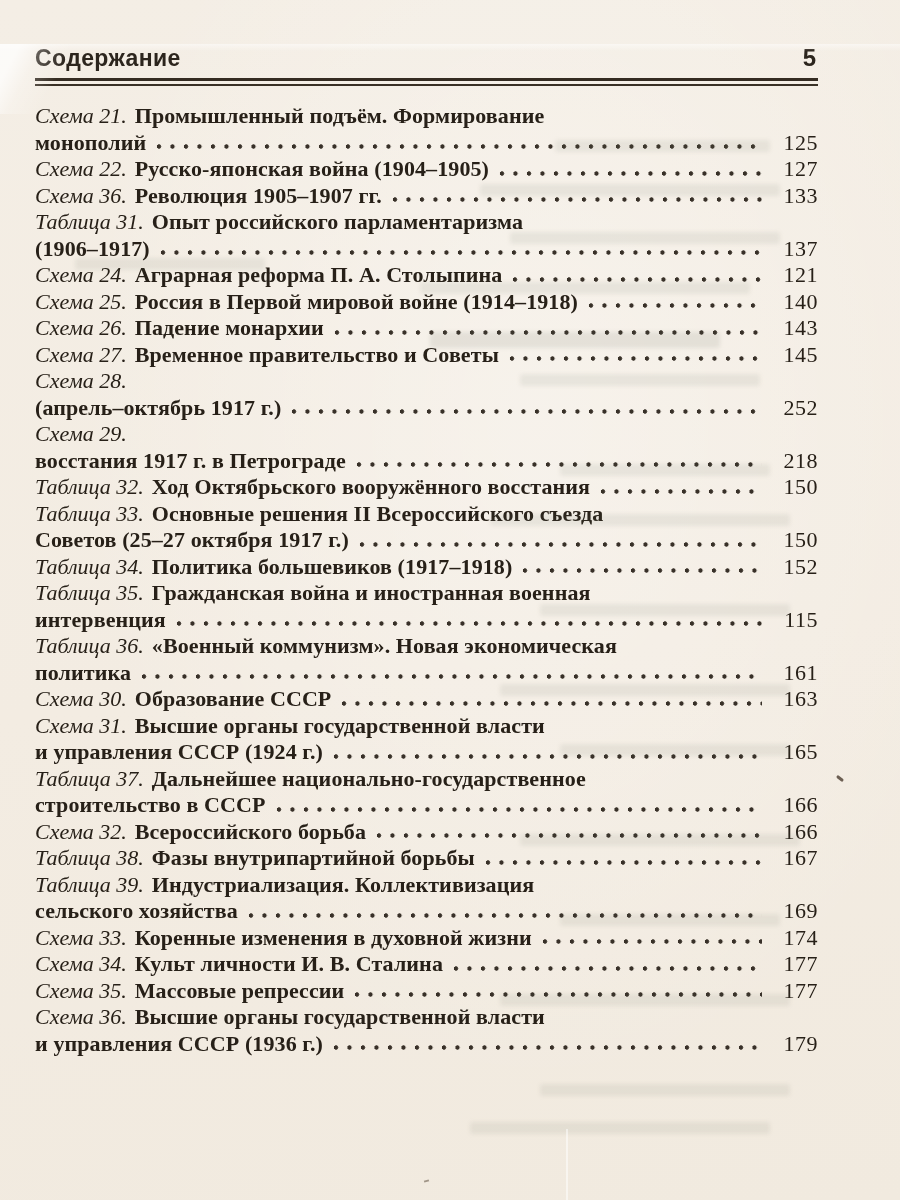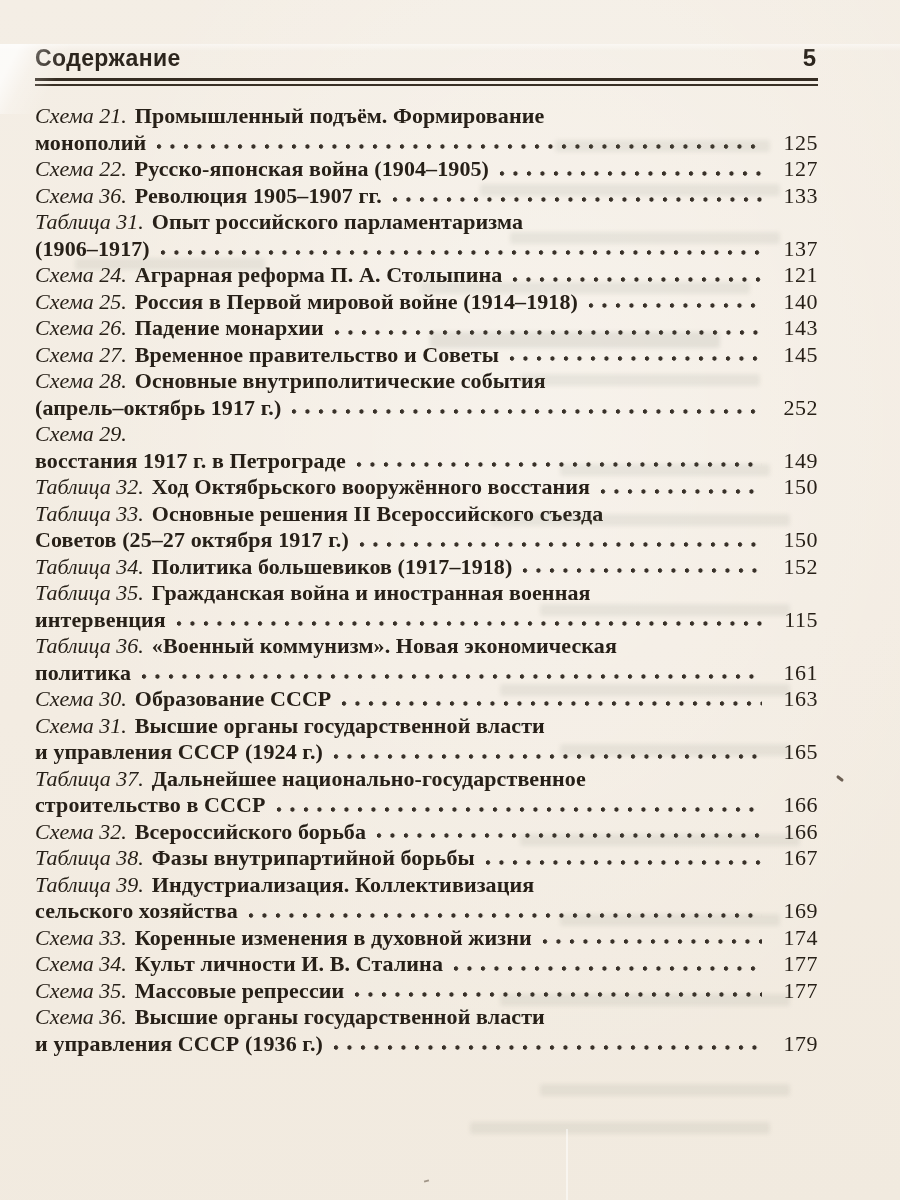--- a/index.html
+++ b/index.html
@@ -221,36 +221,35 @@
         <div class="line">
           <span class="lbl">Схема 27.</span>
           <span class="txt">Временное правительство и Советы</span>
           <span class="leader"></span>
           <span class="pg">145</span>
         </div>
       </div>
       <div>
         <div class="line">
           <span class="lbl">Схема 28.</span>
-          <span class="txt">Основные внутриполитические события</span>
         </div>
         <div class="line">
           <span class="txt">(апрель–октябрь 1917 г.)</span>
           <span class="leader"></span>
           <span class="pg">252</span>
         </div>
       </div>
       <div>
         <div class="line">
           <span class="lbl">Схема 29.</span>
         </div>
         <div class="line">
           <span class="txt">восстания 1917 г. в Петрограде</span>
           <span class="leader"></span>
-          <span class="pg">149</span>
+          <span class="pg">218</span>
         </div>
       </div>
       <div>
         <div class="line">
           <span class="lbl">Таблица 32.</span>
           <span class="txt">Ход Октябрьского вооружённого восстания</span>
           <span class="leader"></span>
           <span class="pg">150</span>
         </div>
       </div>

